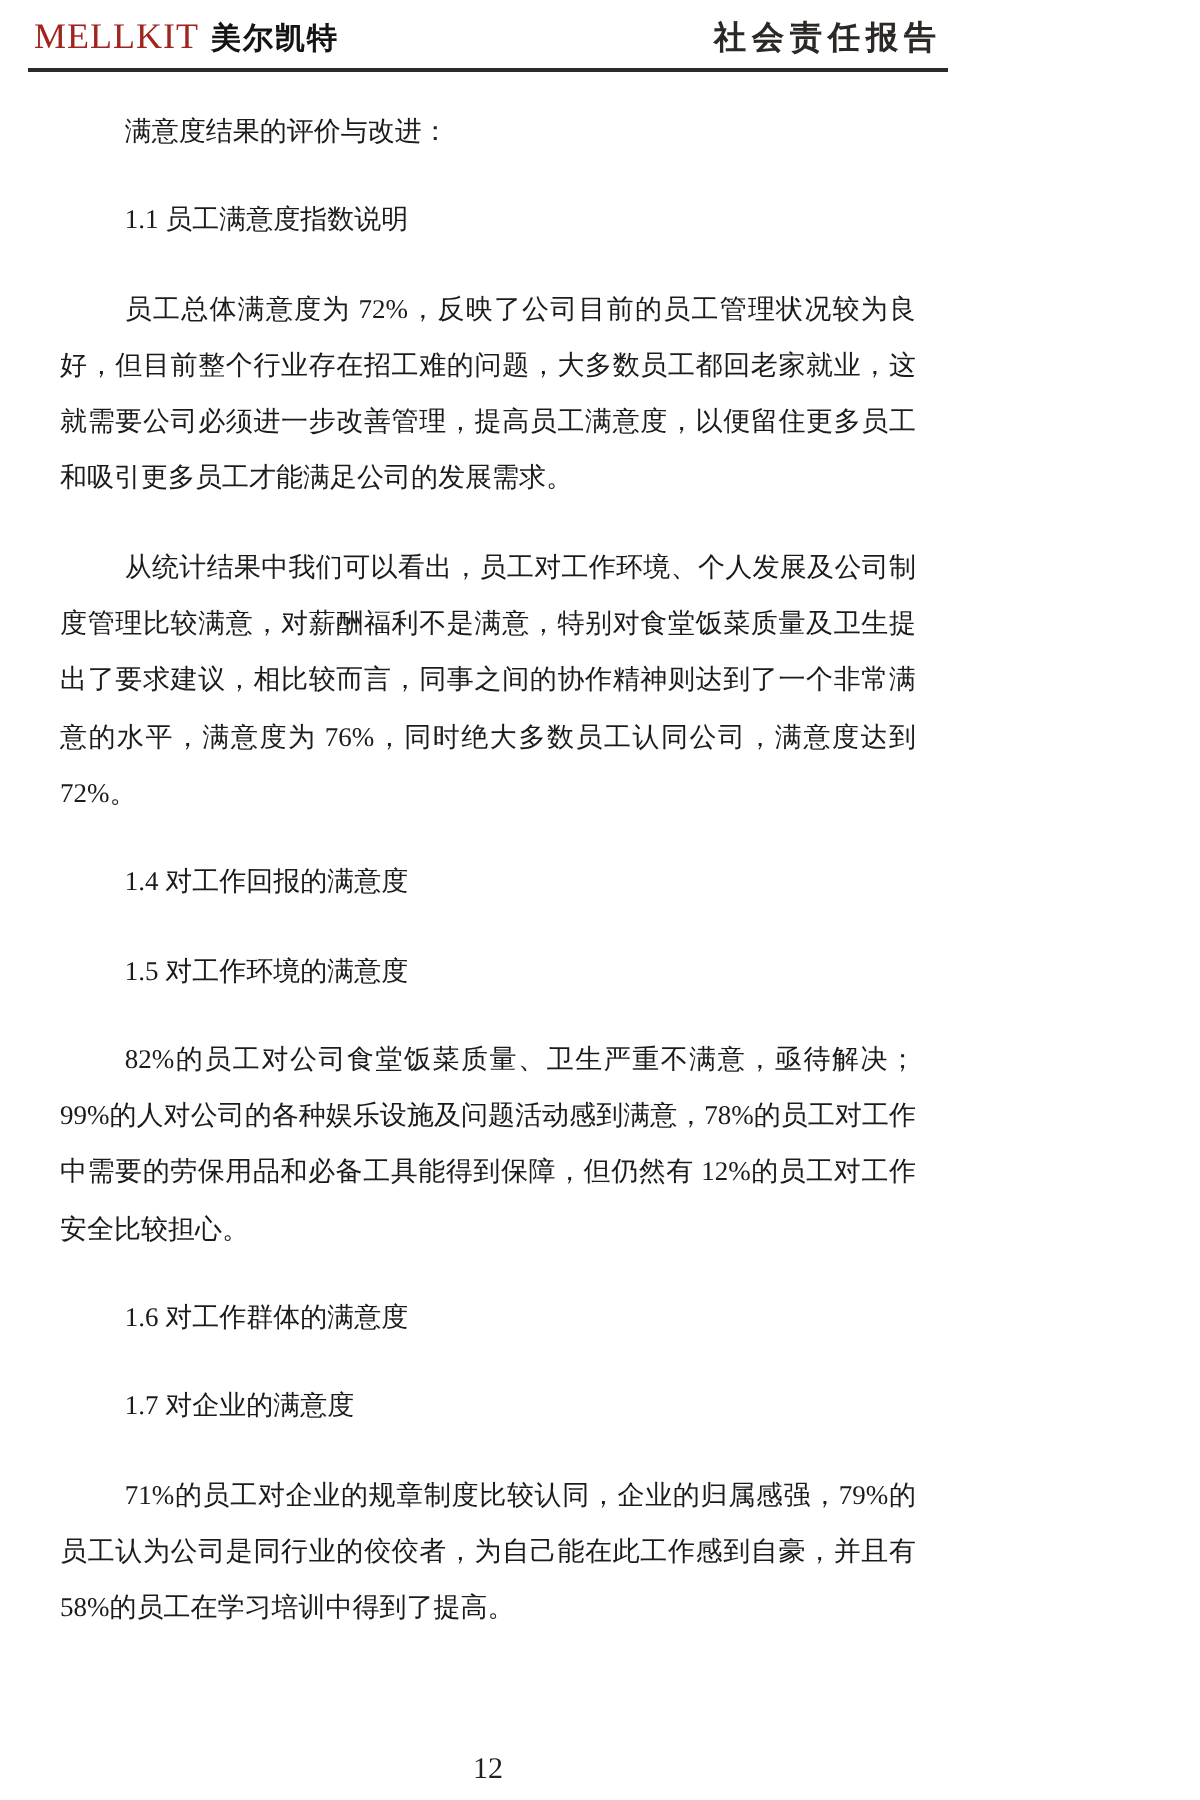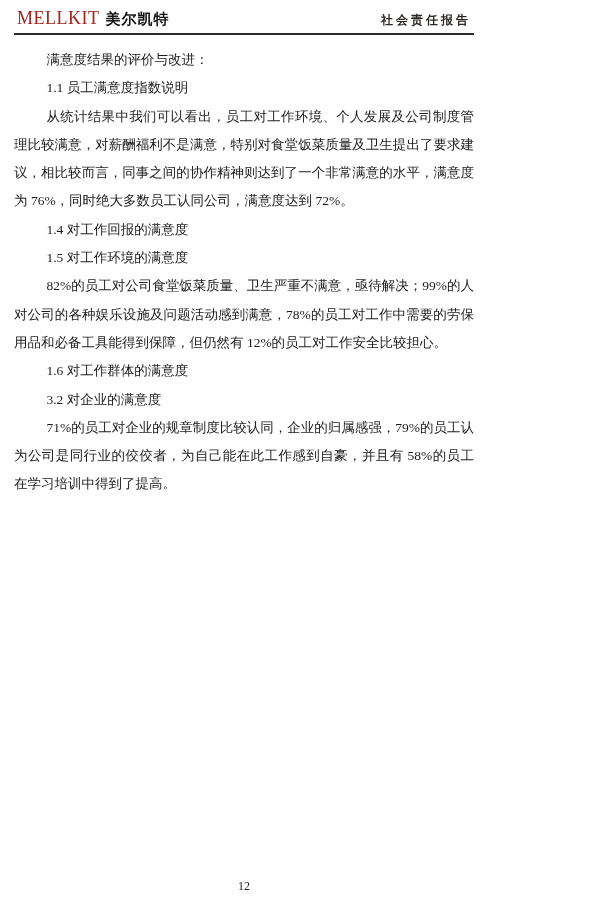--- a/index.html
+++ b/index.html
@@ -28,69 +28,70 @@
   }
   .brand-cn {
     font-size: 15px;
     font-weight: bold;
     color: #141414;
     margin-left: 6px;
     letter-spacing: 1px;
     font-family: "Liberation Sans", "DejaVu Sans", sans-serif;
   }
   .report-title {
-    font-size: 12px;
+    font-size: 16px;
     color: #2c2826;
     letter-spacing: 3px;
     font-weight: 600;
   }
   .doc-body {
     margin-top: 11px;
     font-size: 13.5px;
     line-height: 28.3px;
     color: #1b1b1b;
     text-align: justify;
   }
   .doc-body p {
-    margin: 0;
+    margin: 16px;
     text-indent: 2.4em;
   }
   .doc-body p.heading { text-align: left; }
   .footer {
     position: absolute;
     left: 0; right: 0;
     bottom: 6px;
     text-align: center;
   }
   .page-number {
-    font-size: 12px;
+    font-size: 15px;
     color: #222222;
   }
 </style>
 </head>
 <body>
 
 <div class="page">
 
   <header class="header">
     <div class="brand">
       <span class="brand-latin">MELLKIT</span><span class="brand-cn">美尔凯特</span>
     </div>
     <div class="report-title">社会责任报告</div>
   </header>
 
   <main class="doc-body" id="doc-body">
       <p class="body">满意度结果的评价与改进：</p>
       <p class="heading">1.1 员工满意度指数说明</p>
+      <p class="body">员工总体满意度为 72%，反映了公司目前的员工管理状况较为良好，但目前整个行业存在招工难的问题，大多数员工都回老家就业，这就需要公司必须进一步改善管理，提高员工满意度，以便留住更多员工和吸引更多员工才能满足公司的发展需求。</p>
       <p class="body">从统计结果中我们可以看出，员工对工作环境、个人发展及公司制度管理比较满意，对薪酬福利不是满意，特别对食堂饭菜质量及卫生提出了要求建议，相比较而言，同事之间的协作精神则达到了一个非常满意的水平，满意度为 76%，同时绝大多数员工认同公司，满意度达到 72%。</p>
       <p class="heading">1.4 对工作回报的满意度</p>
       <p class="heading">1.5 对工作环境的满意度</p>
       <p class="body">82%的员工对公司食堂饭菜质量、卫生严重不满意，亟待解决；99%的人对公司的各种娱乐设施及问题活动感到满意，78%的员工对工作中需要的劳保用品和必备工具能得到保障，但仍然有 12%的员工对工作安全比较担心。</p>
       <p class="heading">1.6 对工作群体的满意度</p>
-      <p class="heading">3.2 对企业的满意度</p>
+      <p class="heading">1.7 对企业的满意度</p>
       <p class="body">71%的员工对企业的规章制度比较认同，企业的归属感强，79%的员工认为公司是同行业的佼佼者，为自己能在此工作感到自豪，并且有 58%的员工在学习培训中得到了提高。</p>
     </main>
 
   <footer class="footer">
     <span class="page-number">12</span>
   </footer>
 
 </div>
 
 </body></html>

